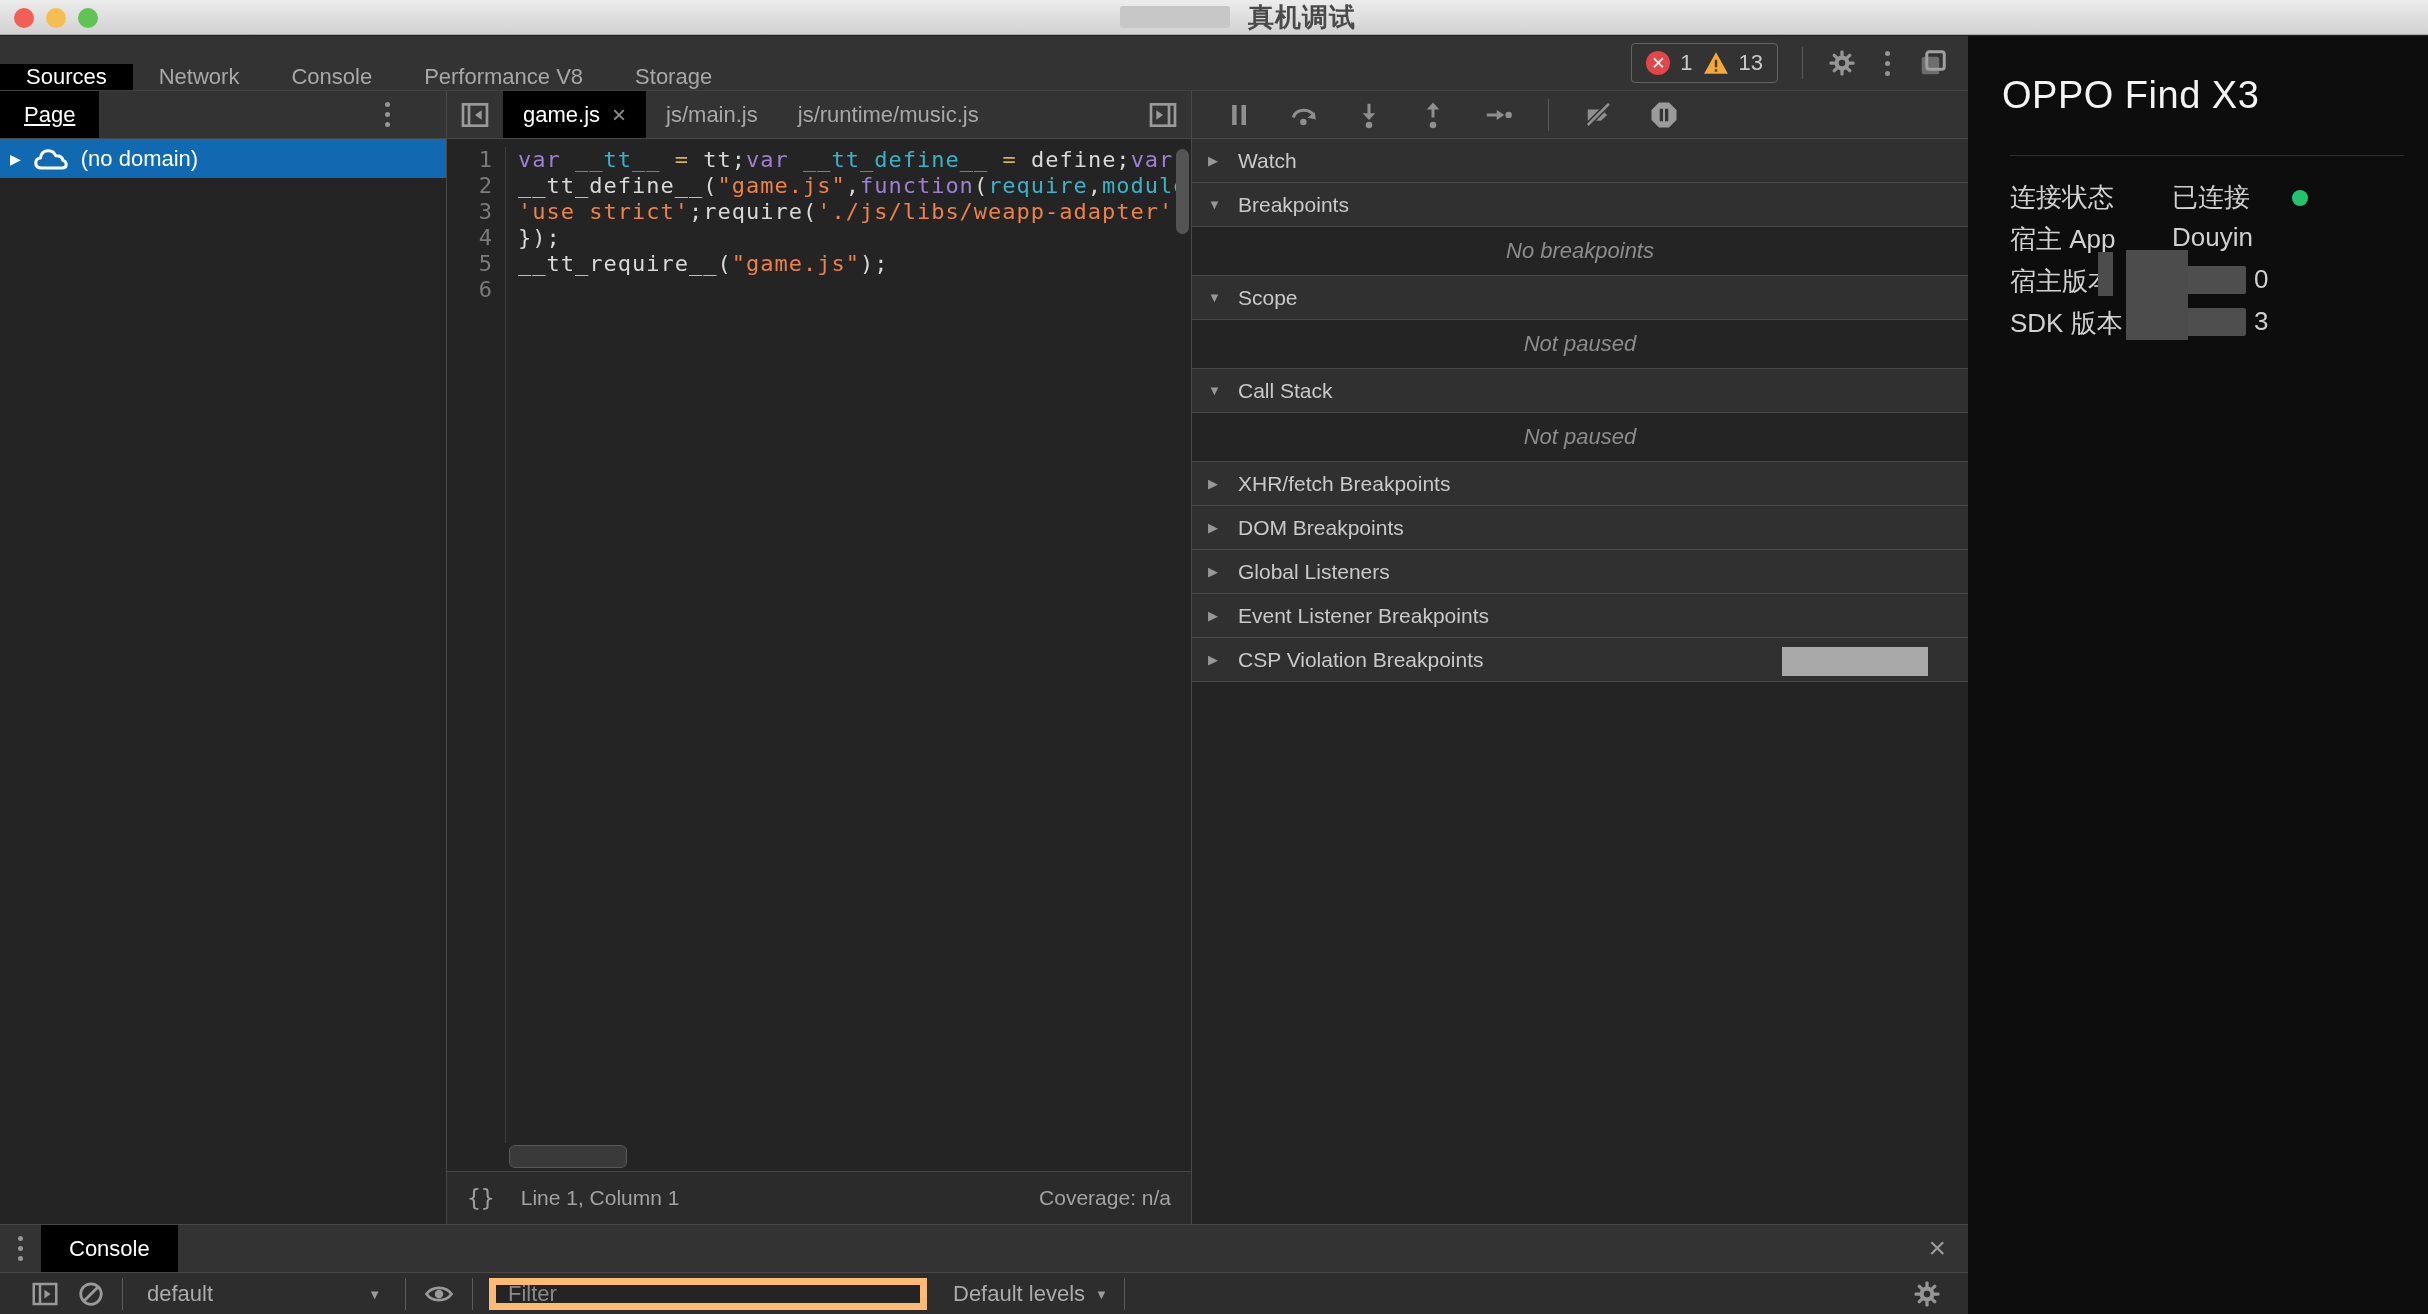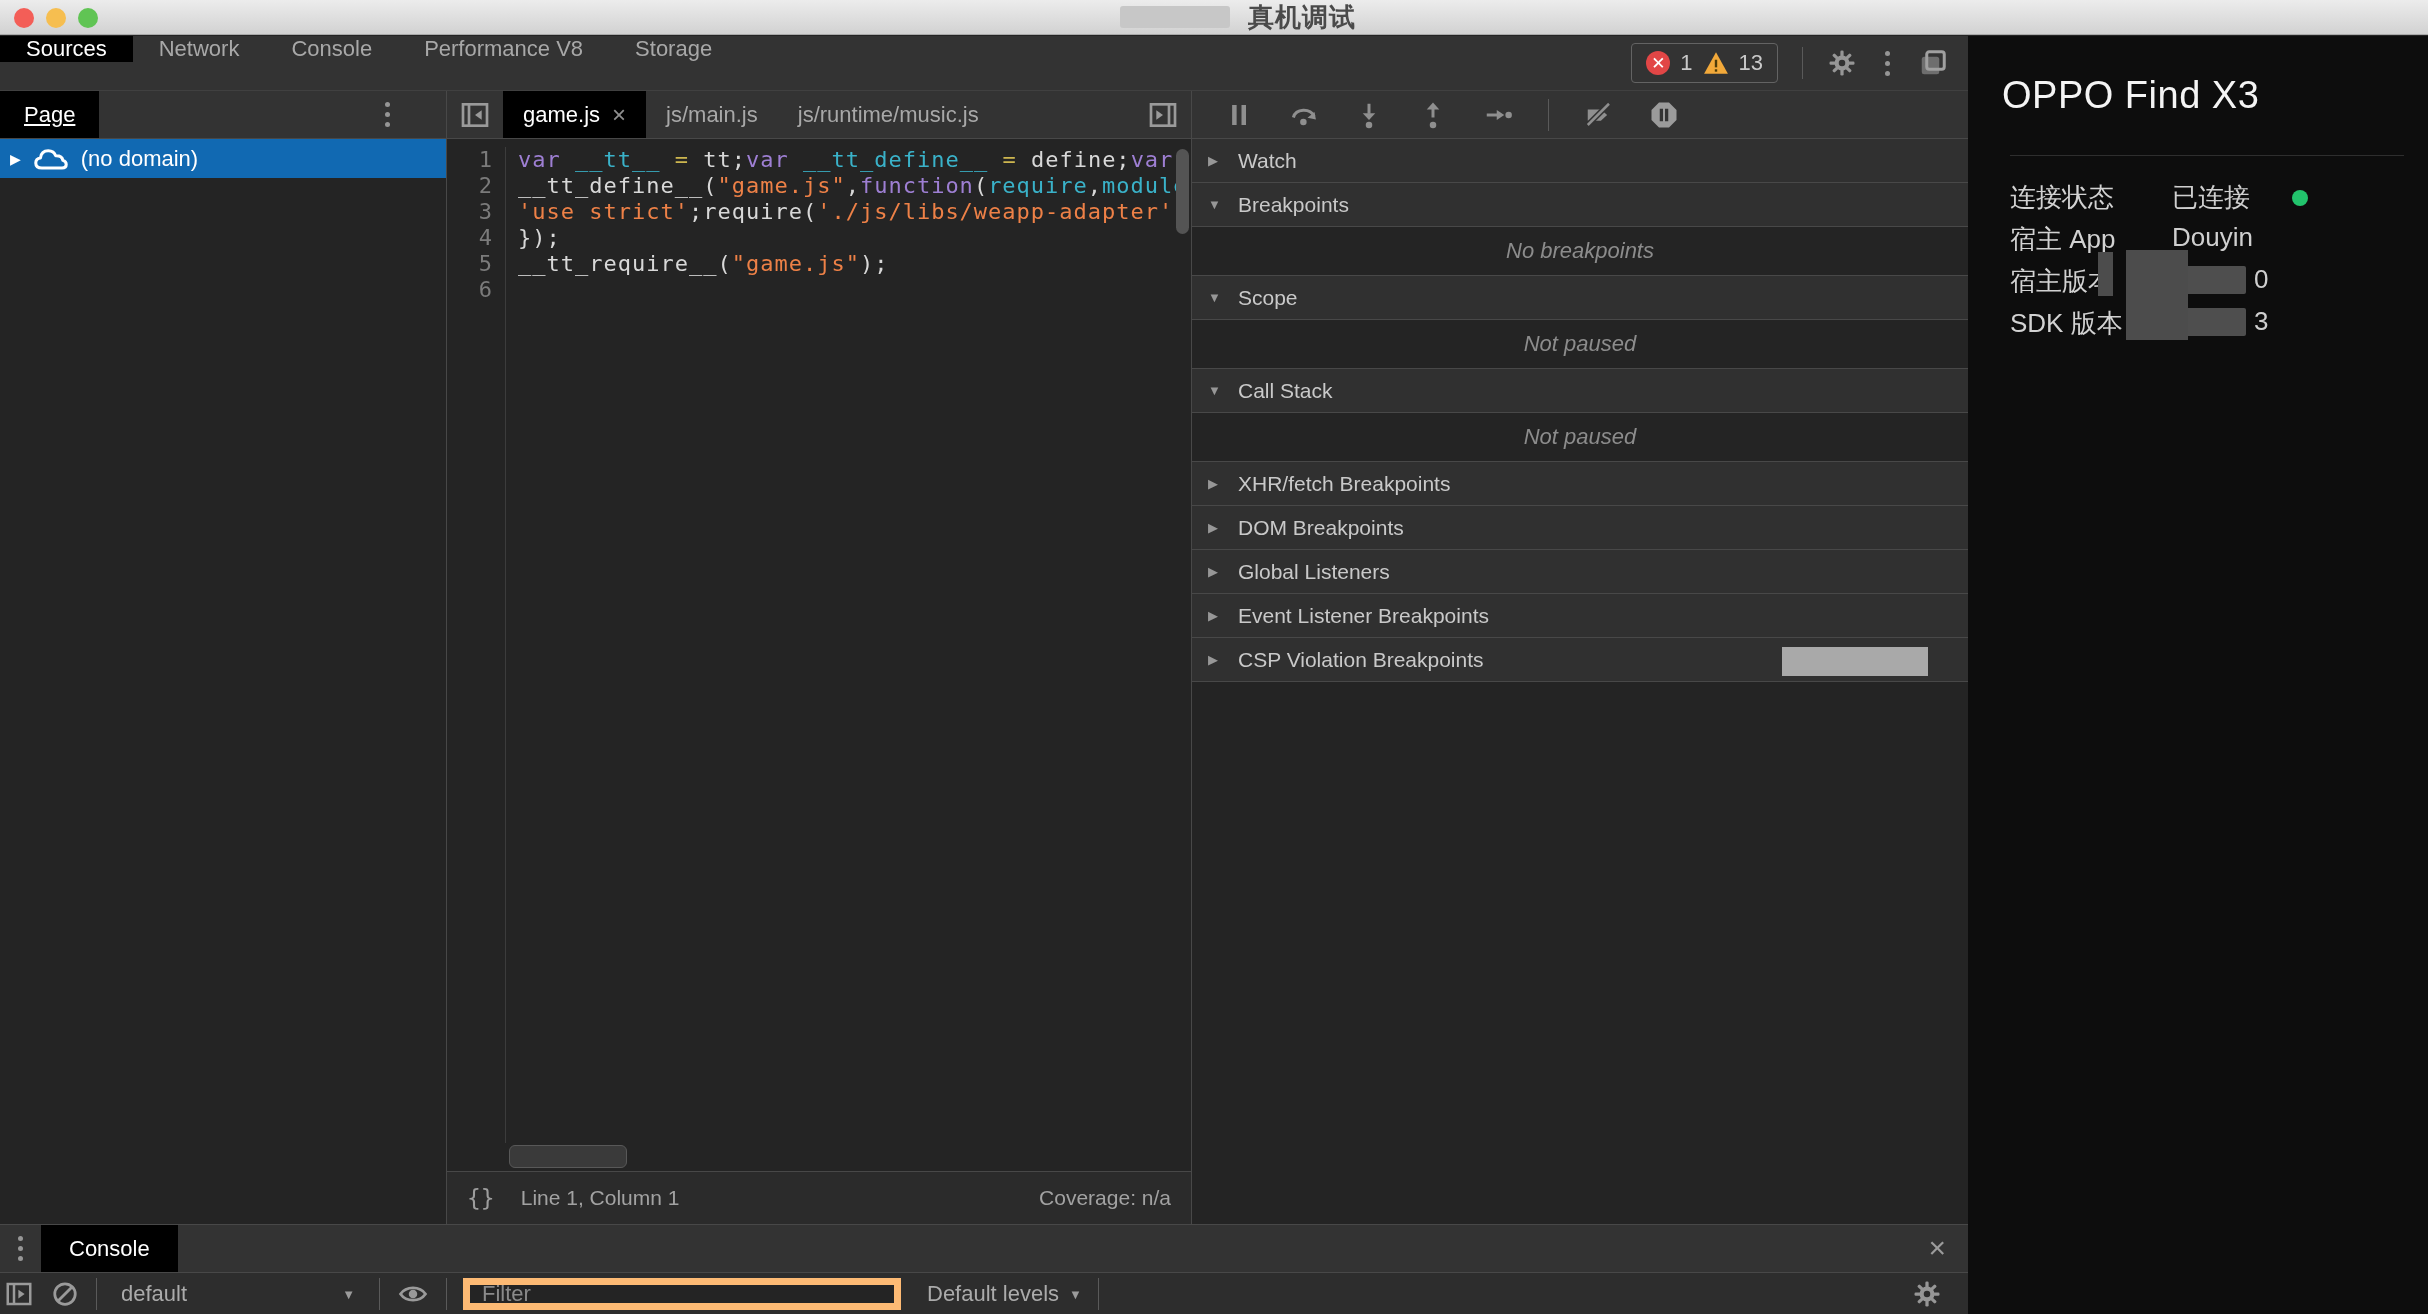--- a/index.html
+++ b/index.html
@@ -121,21 +121,21 @@
   .redaction-sidebar { position:absolute; left:590px; top:508px; width:146px; height:29px; background:#a9a9a9; }
 
   
   .drawer { height:90px; flex:none; border-top:1px solid #484848; display:flex; flex-direction:column; background:#333; }
   .drawer-header { height:47px; flex:none; display:flex; align-items:stretch; position:relative; }
   .drawer-header .kebab { align-self:center; margin:0 14px 0 14px; }
   .drawer-tab { background:#000; color:#fff; display:flex; align-items:center; padding:0 28px; font-size:22px; }
   .drawer-close { position:absolute; right:22px; top:6px; color:#9b9b9b; font-size:30px; }
   .drawer-toolbar {
     height:43px; flex:none; background:#2d2d2d; border-top:1px solid #484848;
-    display:flex; align-items:center; gap:16px; padding-left:4px;
+    display:flex; align-items:center; gap:16px; padding-left:30px;
     font-size:22px; color:#ababab;
   }
   .dd { display:flex; align-items:center; }
   .dd.wide { width:250px; justify-content:space-between; padding:0 8px; }
   .dd .arrow { font-size:13px; color:#9b9b9b; margin-left:10px; }
   .filter-input {
     width:438px; height:32px; background:#242424; border:7px solid #fdba74;
     color:#bdbdbd; font-size:22px; padding:0 12px; outline:none;
     font-family:"Liberation Sans","DejaVu Sans",sans-serif;
   }
@@ -173,21 +173,21 @@
     </div>
     <div class="title-center">
       <span class="title-chip"></span>
       <span class="window-title">真机调试</span>
     </div>
   </div>
 
   <div class="left-region">
 
     <div class="tabbar">
-      <div style="display:flex;align-items:flex-start;">
+      <div style="display:flex;align-items:flex-end;">
           <div class="tab active">Sources</div>
           <div class="tab">Network</div>
           <div class="tab">Console</div>
           <div class="tab">Performance V8</div>
           <div class="tab">Storage</div>
         </div>
       <div class="tabbar-right">
         <div class="badge-box">
           <span class="err-circle">✕</span>
           <span class="badge-count">1</span>

